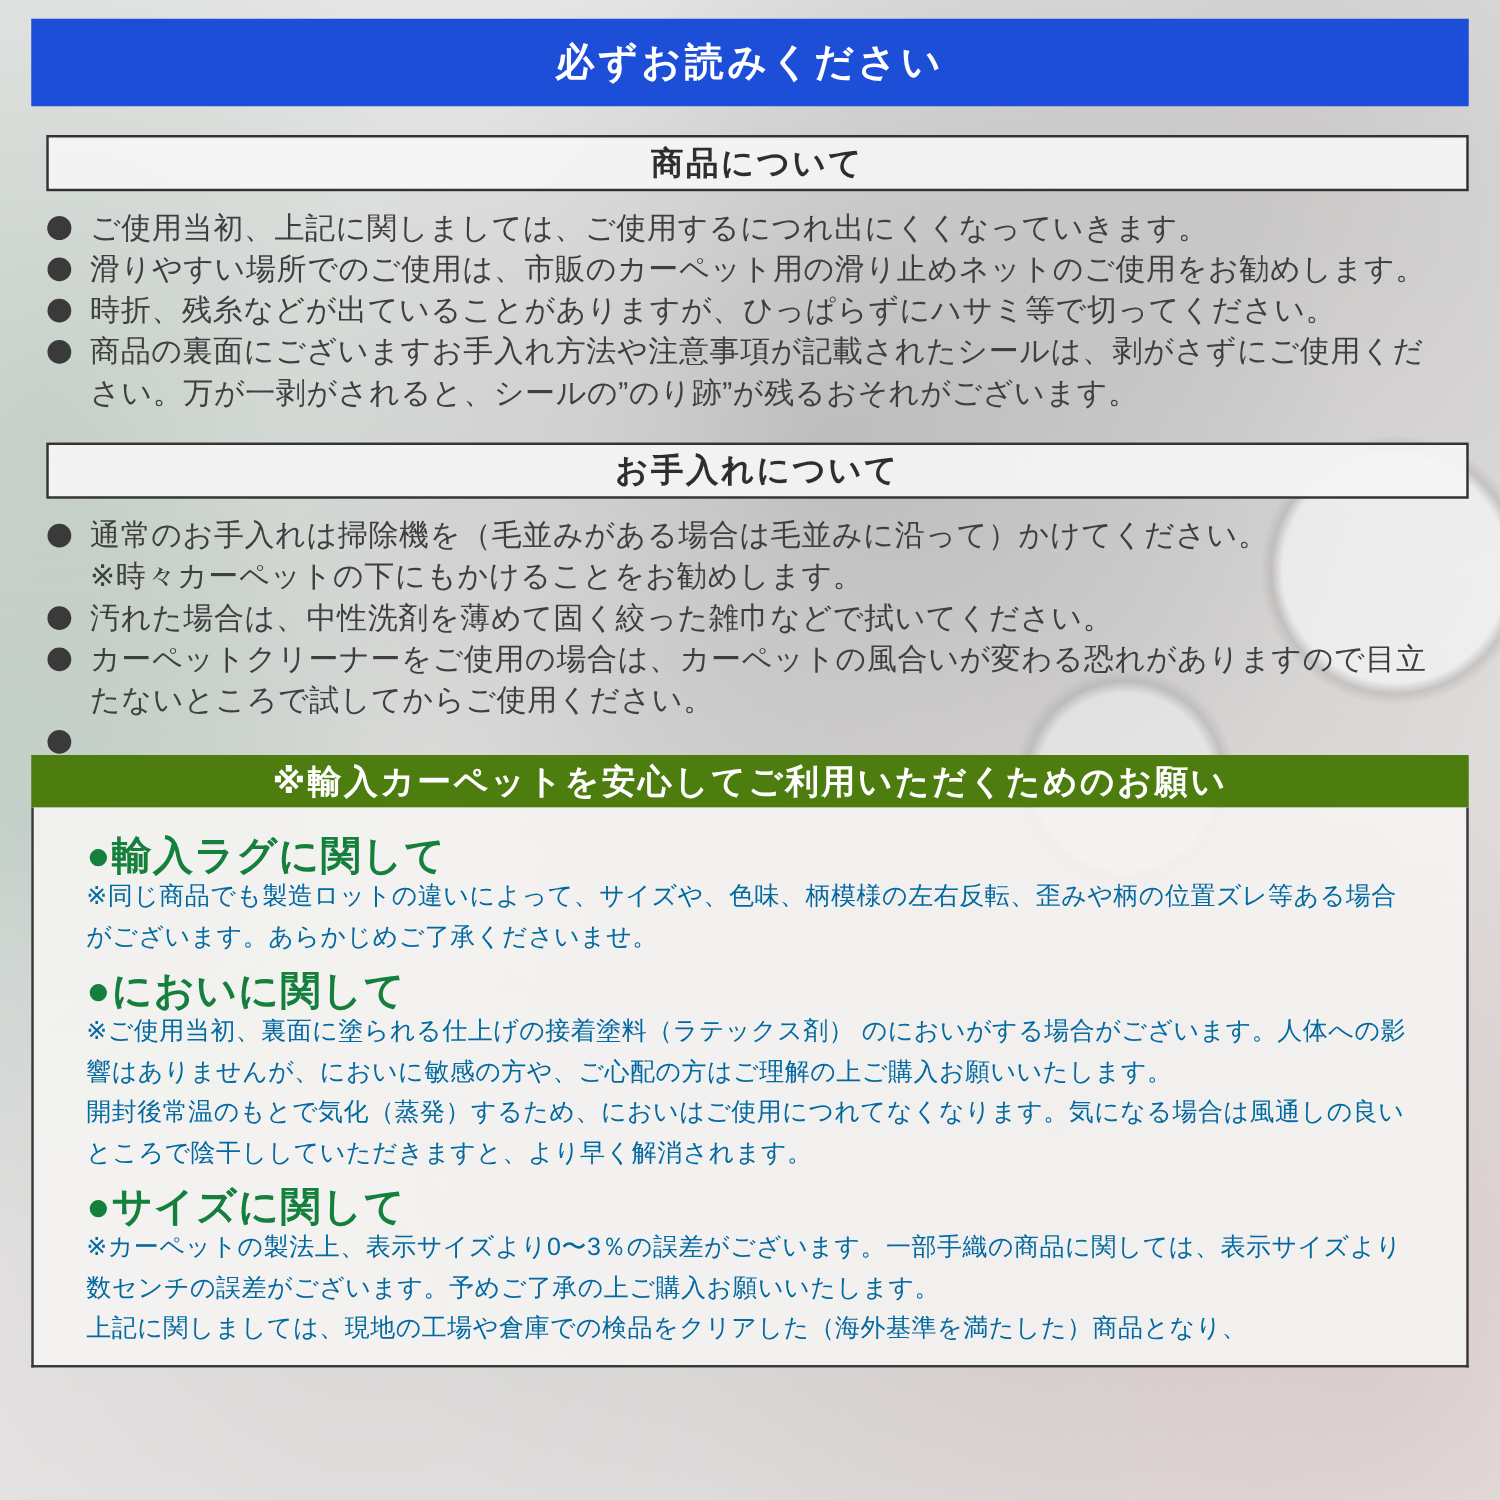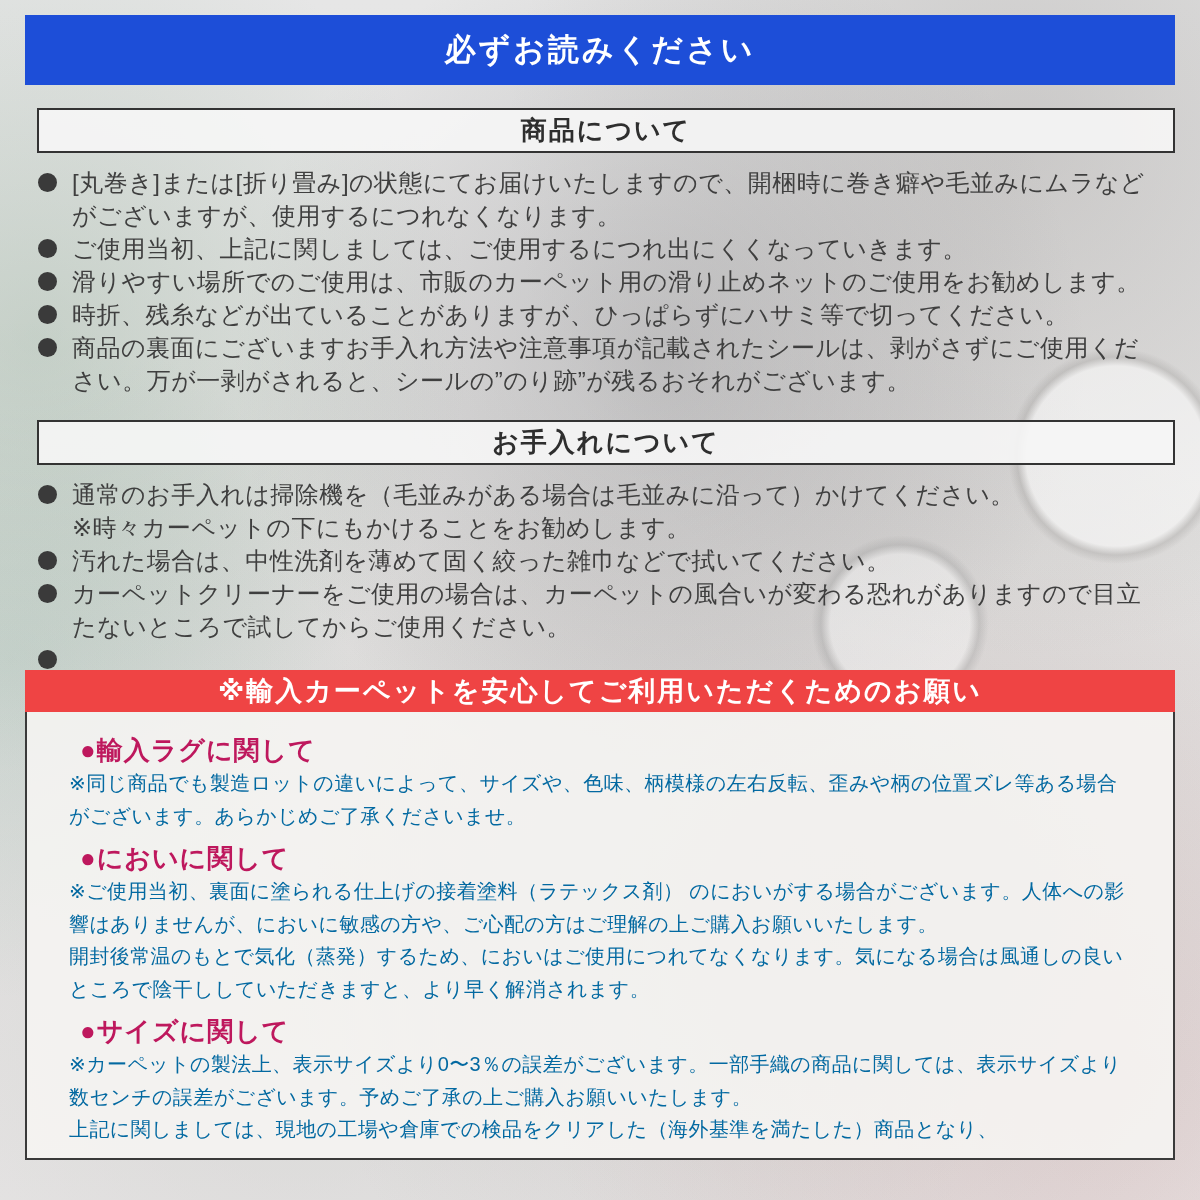--- a/index.html
+++ b/index.html
@@ -45,34 +45,34 @@
     font-size:24px;line-height:33px;color:#3f3f3f;
     letter-spacing:0.5px;
   }
   .bitem{position:relative;padding-left:34px;white-space:pre-line;}
   .dot{
     position:absolute;left:0;top:7px;width:19px;height:19px;
     border-radius:50%;background:#3a3a3a;
   }
   .dark-banner{
     margin:27px 25px 0 25px;height:42px;
-    background:#ef4444;
+    background:#4d7c0f;
     color:#ffffff;font-size:27px;font-weight:bold;letter-spacing:2px;
     display:flex;align-items:center;justify-content:center;
   }
   .notice-box{
     margin:0 25px;height:448px;box-sizing:border-box;
     background:rgba(246,245,243,0.88);
     border:2px solid #3a3a3a;border-top:none;
     padding:12px 42px 10px 42px;
     overflow:hidden;
   }
   .n-heading{
-    font-size:26px;font-weight:bold;color:#be185d;
-    letter-spacing:1px;margin-top:9px;line-height:34px;margin-left:11px;
+    font-size:32px;font-weight:bold;color:#15803d;
+    letter-spacing:1px;margin-top:9px;line-height:34px;
   }
   .n-body{
     font-size:20px;line-height:32.5px;color:#0369a1;
     white-space:pre-line;letter-spacing:0.4px;
   }
 </style>
 </head>
 <body>
 
 <div class="backdrop"></div>
@@ -81,21 +81,21 @@
 
   <div class="gold-banner">
     <span>必ずお読みください</span>
   </div>
 
   <div class="section-header">
     <span>商品について</span>
   </div>
 
   <div class="blist">
-    <div class="bitem"><span class="dot"></span><span>[丸巻き]または[折り畳み]の状態にてお届けいたしますので、開梱時に巻き癖や毛並みにムラなどがございますが、使用するにつれなくなります。</span></div>
+    <div class="bitem"><span class="dot"></span></div>
     <div class="bitem"><span class="dot"></span><span>ご使用当初、上記に関しましては、ご使用するにつれ出にくくなっていきます。</span></div>
     <div class="bitem"><span class="dot"></span><span>滑りやすい場所でのご使用は、市販のカーペット用の滑り止めネットのご使用をお勧めします。</span></div>
     <div class="bitem"><span class="dot"></span><span>時折、残糸などが出ていることがありますが、ひっぱらずにハサミ等で切ってください。</span></div>
     <div class="bitem"><span class="dot"></span><span>商品の裏面にございますお手入れ方法や注意事項が記載されたシールは、剥がさずにご使用ください。万が一剥がされると、シールの”のり跡”が残るおそれがございます。</span></div>
   </div>
 
   <div class="section-header">
     <span>お手入れについて</span>
   </div>
 

